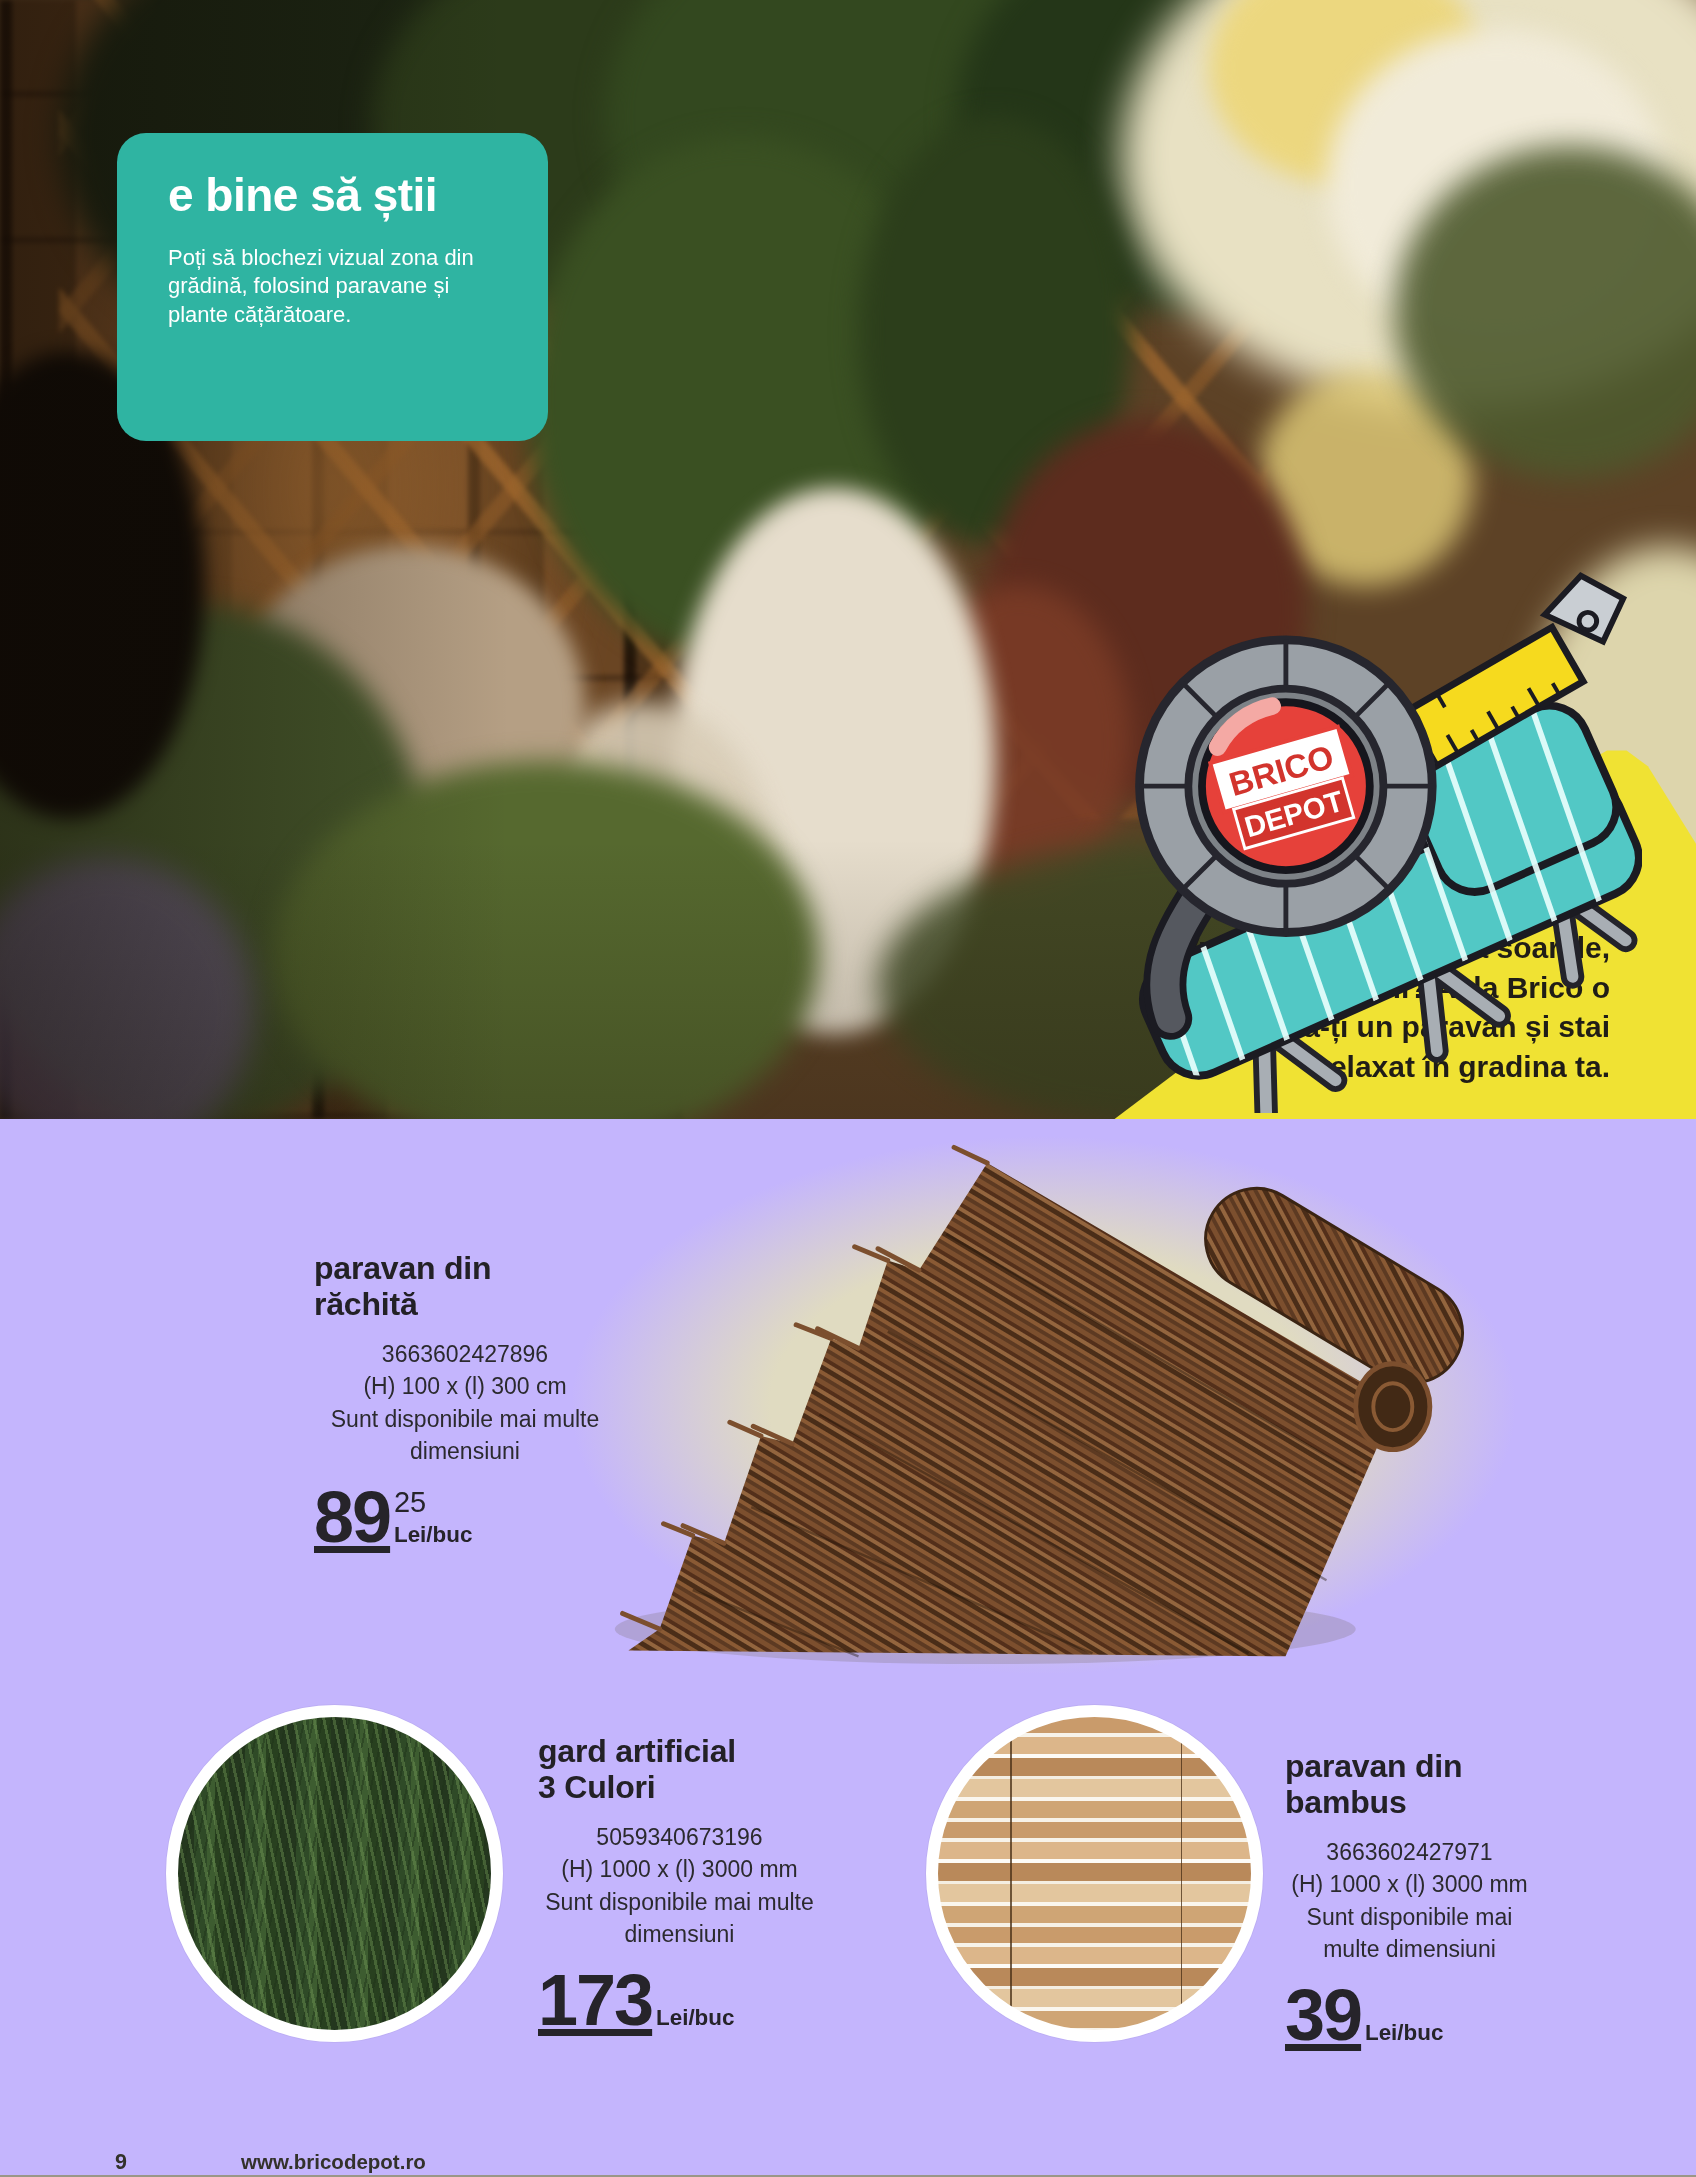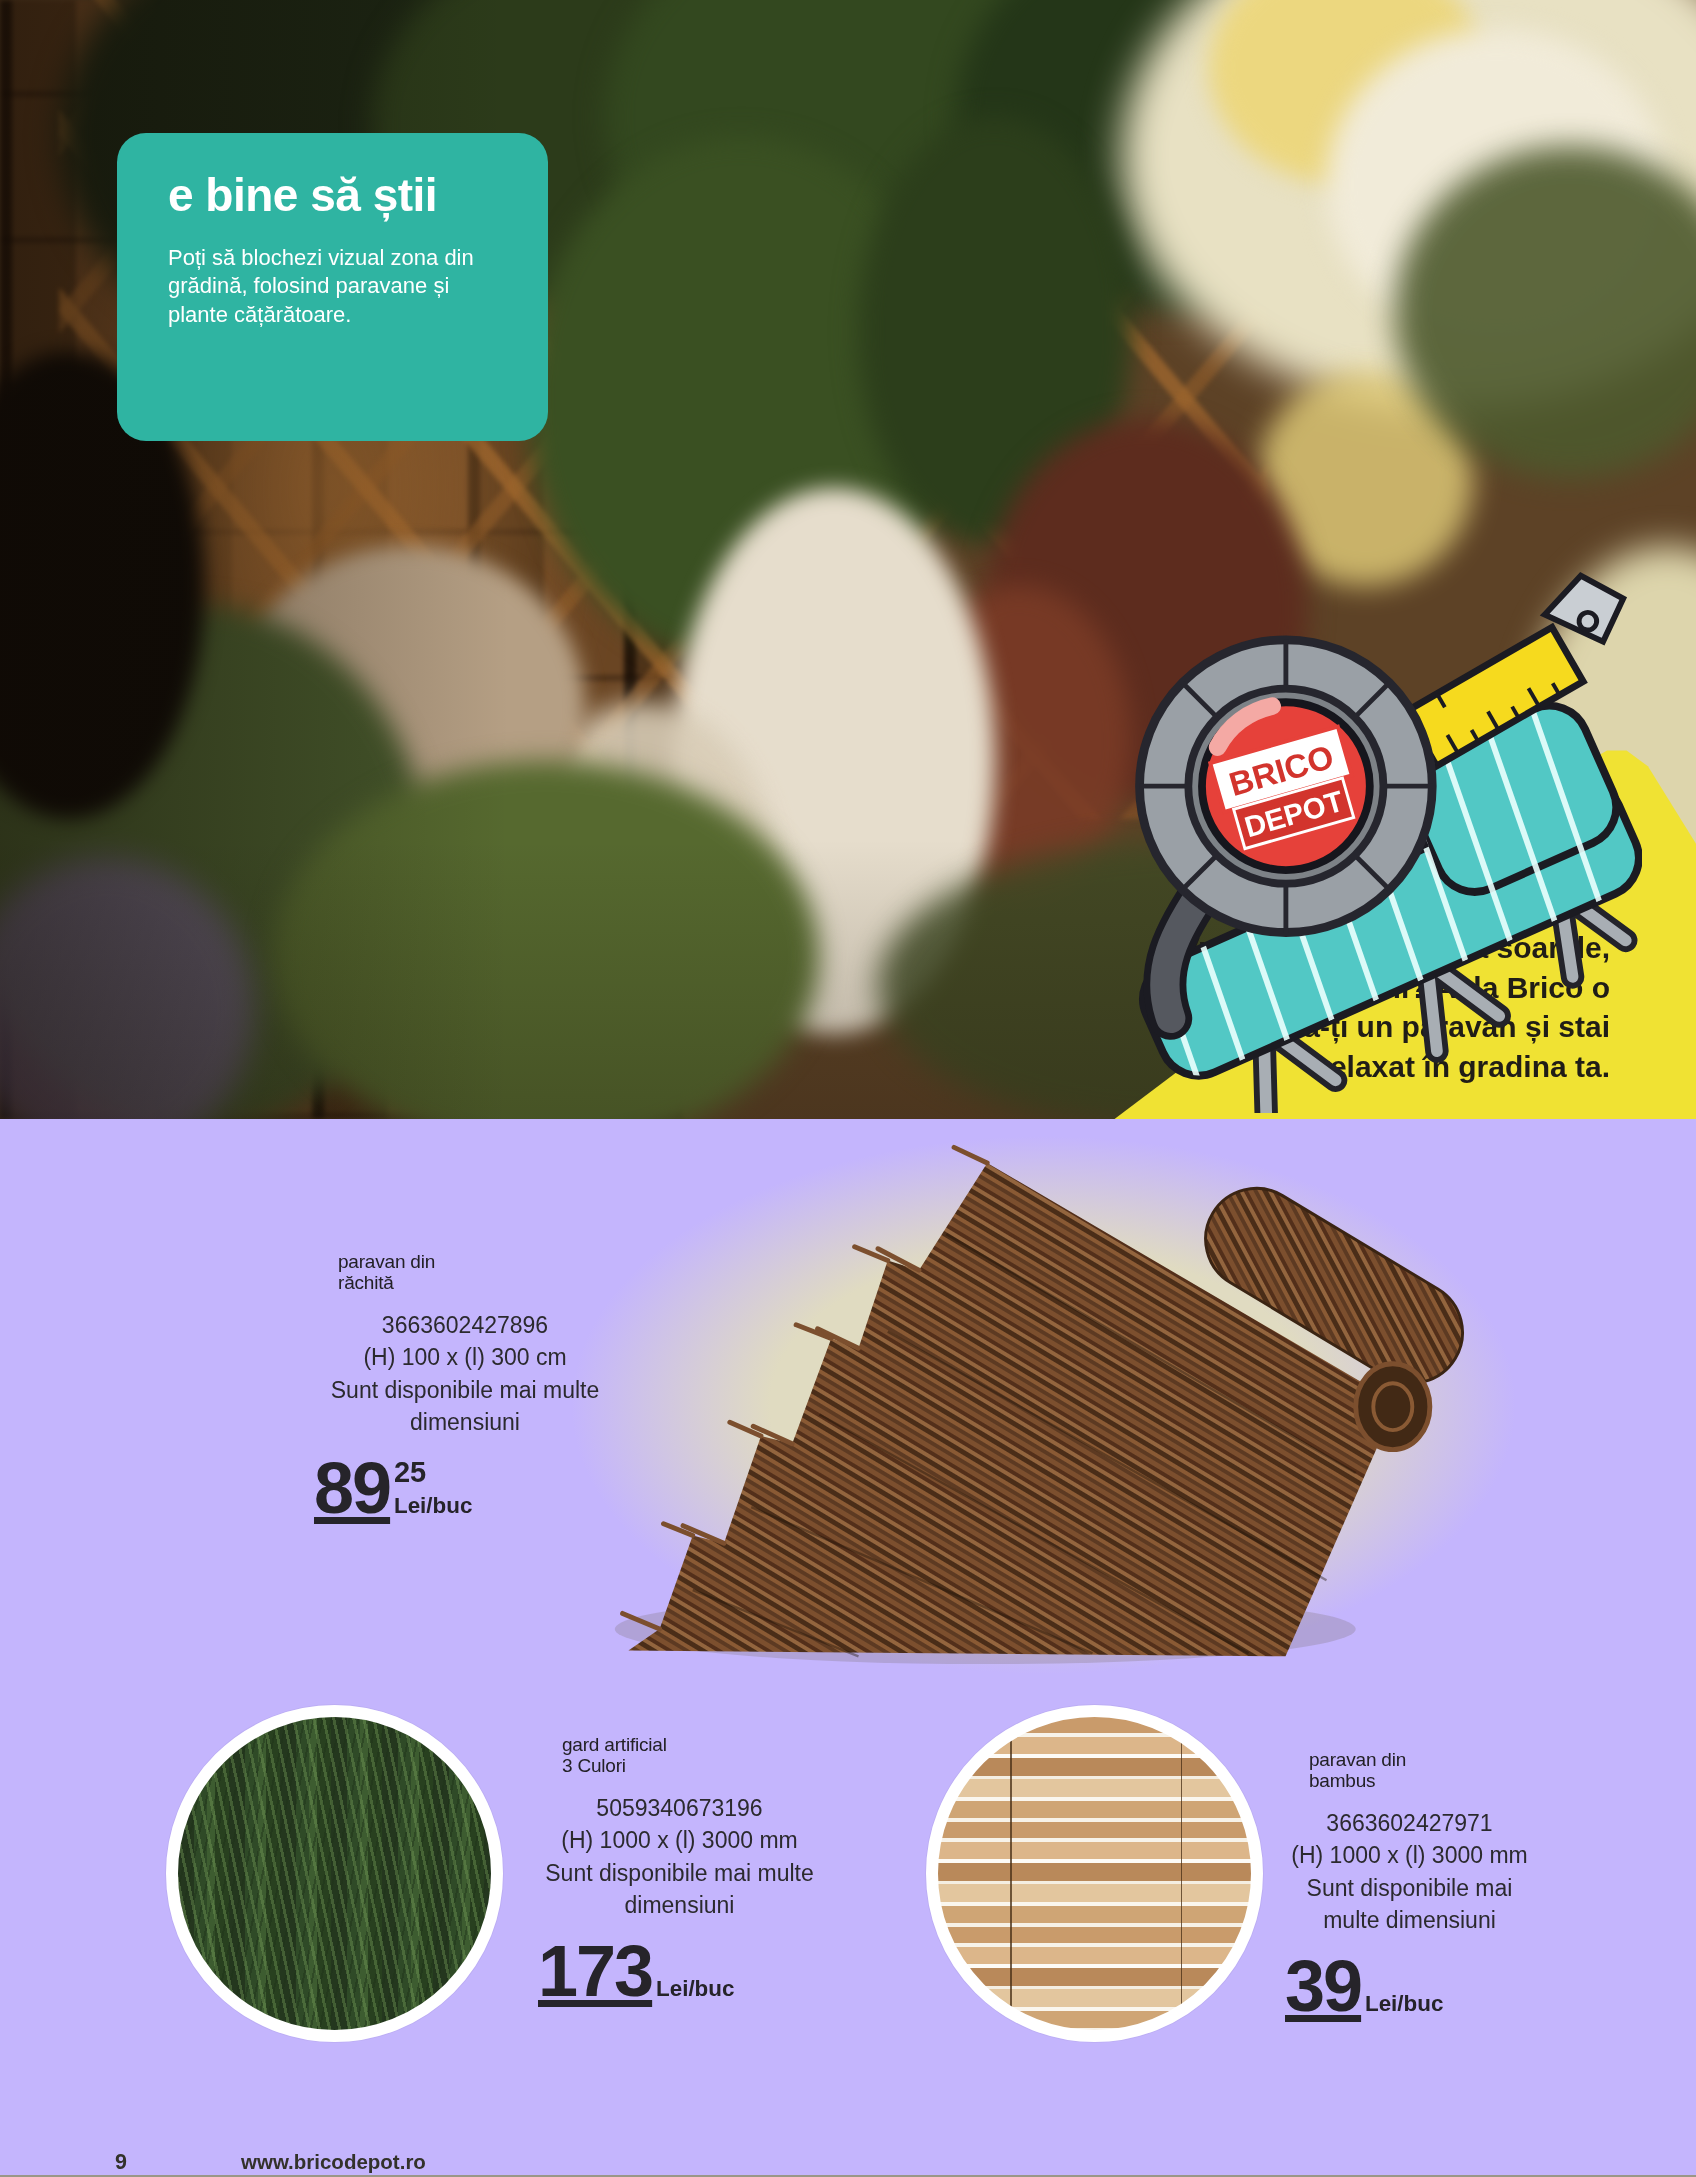--- a/index.html
+++ b/index.html
@@ -38,26 +38,26 @@
   .promo-wedge { position:absolute; left:1068px; top:739px; width:629px; height:380px;
      background:#f0e233;
      clip-path:polygon(7.4% 100%, 83% 5.6%, 85.7% 3%, 88.8% 3%, 92.2% 7.2%, 100% 28%, 100% 100%); }
   .promo-text { position:absolute; left:1122px; top:928px; width:488px; text-align:right;
      font-size:30px; font-weight:700; color:#201d17; line-height:1.32; }
 
   .illus { position:absolute; left:1081px; top:552px; width:561px; height:561px; }
 
   
   .ptext { position:absolute; color:#232126; }
-  .ptitle { font-size:19px; font-weight:400; line-height:1.12; letter-spacing:-0.2px;margin-left:24px; }
+  .ptitle { font-size:32px; font-weight:700; line-height:1.12; letter-spacing:-0.2px; }
   .pmeta { margin-top:15.6px; font-size:23px; line-height:1.4; color:#2b2a2e;text-align:center; }
   .price { display:flex; align-items:flex-end; margin-top:21.5px; color:#26242a; }
   .price .int { font-size:72px; font-weight:700; line-height:.78; letter-spacing:-2px;text-decoration:underline; }
   .price .frac { display:flex; flex-direction:column; justify-content:space-between; margin-left:3.9px; height:57px; }
-  .price .sup { font-size:29px; font-weight:700; line-height:.9; }
+  .price .sup { font-size:29px; font-weight:400; line-height:.9; }
   .price .unit { font-size:22.4px; font-weight:700; line-height:.95; }
 
   .p1 { left:314px; top:1251px; width:302px; }
   .p2 { left:538px; top:1734px; width:283px; }
   .p3 { left:1285px; top:1749px; width:249px; }
 
   .mat-backdrop { position:absolute; left:546px; top:1122px; width:995px; height:566px;
      background:radial-gradient(closest-side, #e0dbc1 55%, rgba(224,219,193,0) 95%); }
   .mat { position:absolute; left:566px; top:1122px; width:936px; height:546px; }
 

